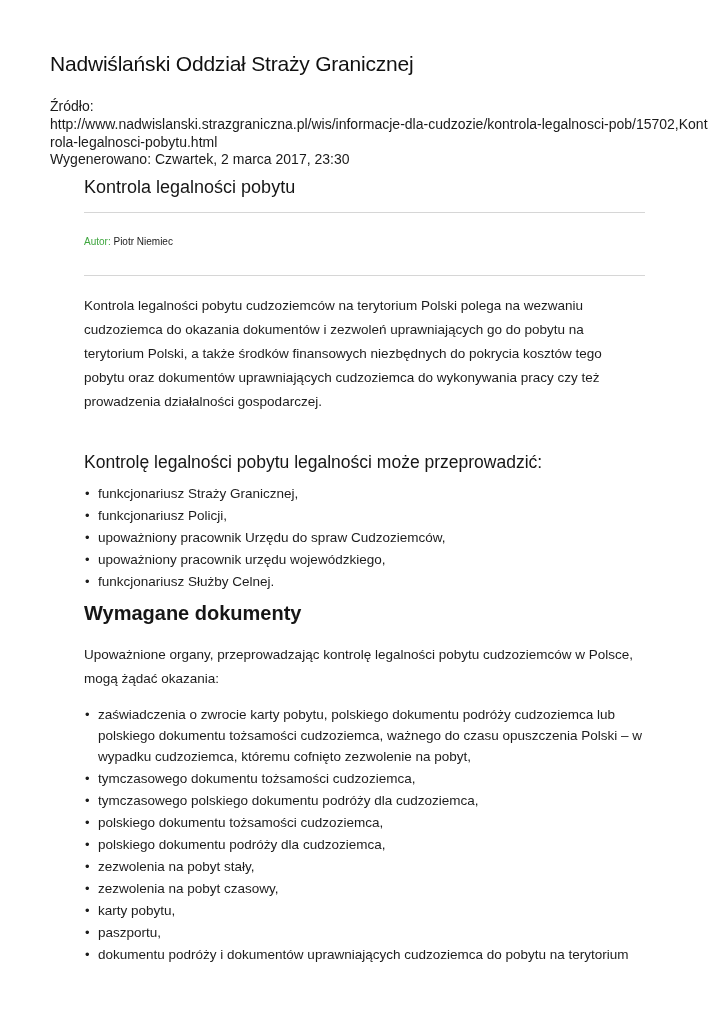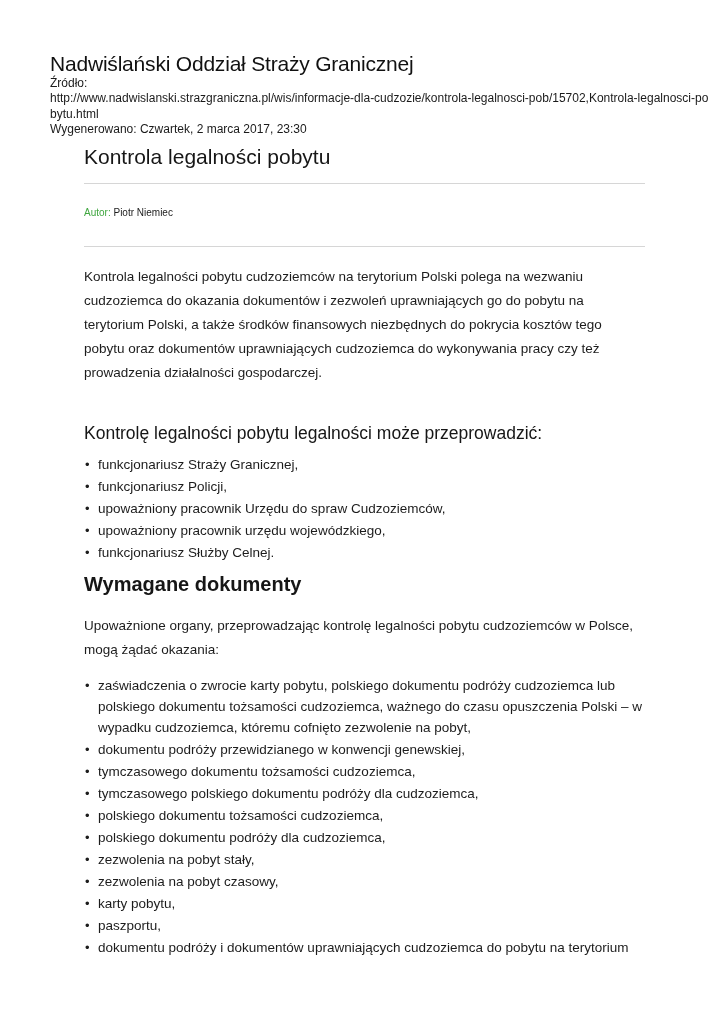--- a/index.html
+++ b/index.html
@@ -17,36 +17,36 @@
     padding: 52px 15px 0 50px;
   }
   .page-title {
     font-size: 21px;
     font-weight: 400;
     letter-spacing: -0.2px;
     color: #111111;
     line-height: 1.15;
   }
   .meta {
-    margin-top: 0;
+    margin-top: 22px;
     width: 660px;
-    font-size: 12px;
+    font-size: 14px;
     line-height: 1.27;
     color: #1a1a1a;
   }
   .meta .source-url {
     word-break: break-all;
   }
   .article {
     margin-left: 34px;
     width: 561px;
   }
   .article-title {
     margin-top: 7px;
-    font-size: 21px;
+    font-size: 18px;
     font-weight: 400;
     color: #161616;
     line-height: 1.25;
   }
   hr.divider {
     border: none;
     border-top: 1px solid #d6d6d6;
     height: 0;
   }
   .divider-1 { margin-top: 13px; }
@@ -138,21 +138,20 @@
       <li>upoważniony pracownik urzędu wojewódzkiego,</li>
       <li>funkcjonariusz Służby Celnej.</li>
     </ul>
 
     <h2 class="section-heading-lg">Wymagane dokumenty</h2>
 
     <p class="section-paragraph">Upoważnione organy, przeprowadzając kontrolę legalności pobytu cudzoziemców w Polsce, mogą żądać okazania:</p>
 
     <ul class="doc-list doc-list-2">
       <li>zaświadczenia o zwrocie karty pobytu, polskiego dokumentu podróży cudzoziemca lub polskiego dokumentu tożsamości cudzoziemca, ważnego do czasu opuszczenia Polski – w wypadku cudzoziemca, któremu cofnięto zezwolenie na pobyt,</li>
-      <li>dokumentu podróży przewidzianego w konwencji genewskiej,</li>
       <li>tymczasowego dokumentu tożsamości cudzoziemca,</li>
       <li>tymczasowego polskiego dokumentu podróży dla cudzoziemca,</li>
       <li>polskiego dokumentu tożsamości cudzoziemca,</li>
       <li>polskiego dokumentu podróży dla cudzoziemca,</li>
       <li>zezwolenia na pobyt stały,</li>
       <li>zezwolenia na pobyt czasowy,</li>
       <li>karty pobytu,</li>
       <li>paszportu,</li>
       <li>dokumentu podróży i dokumentów uprawniających cudzoziemca do pobytu na terytorium</li>
     </ul>

